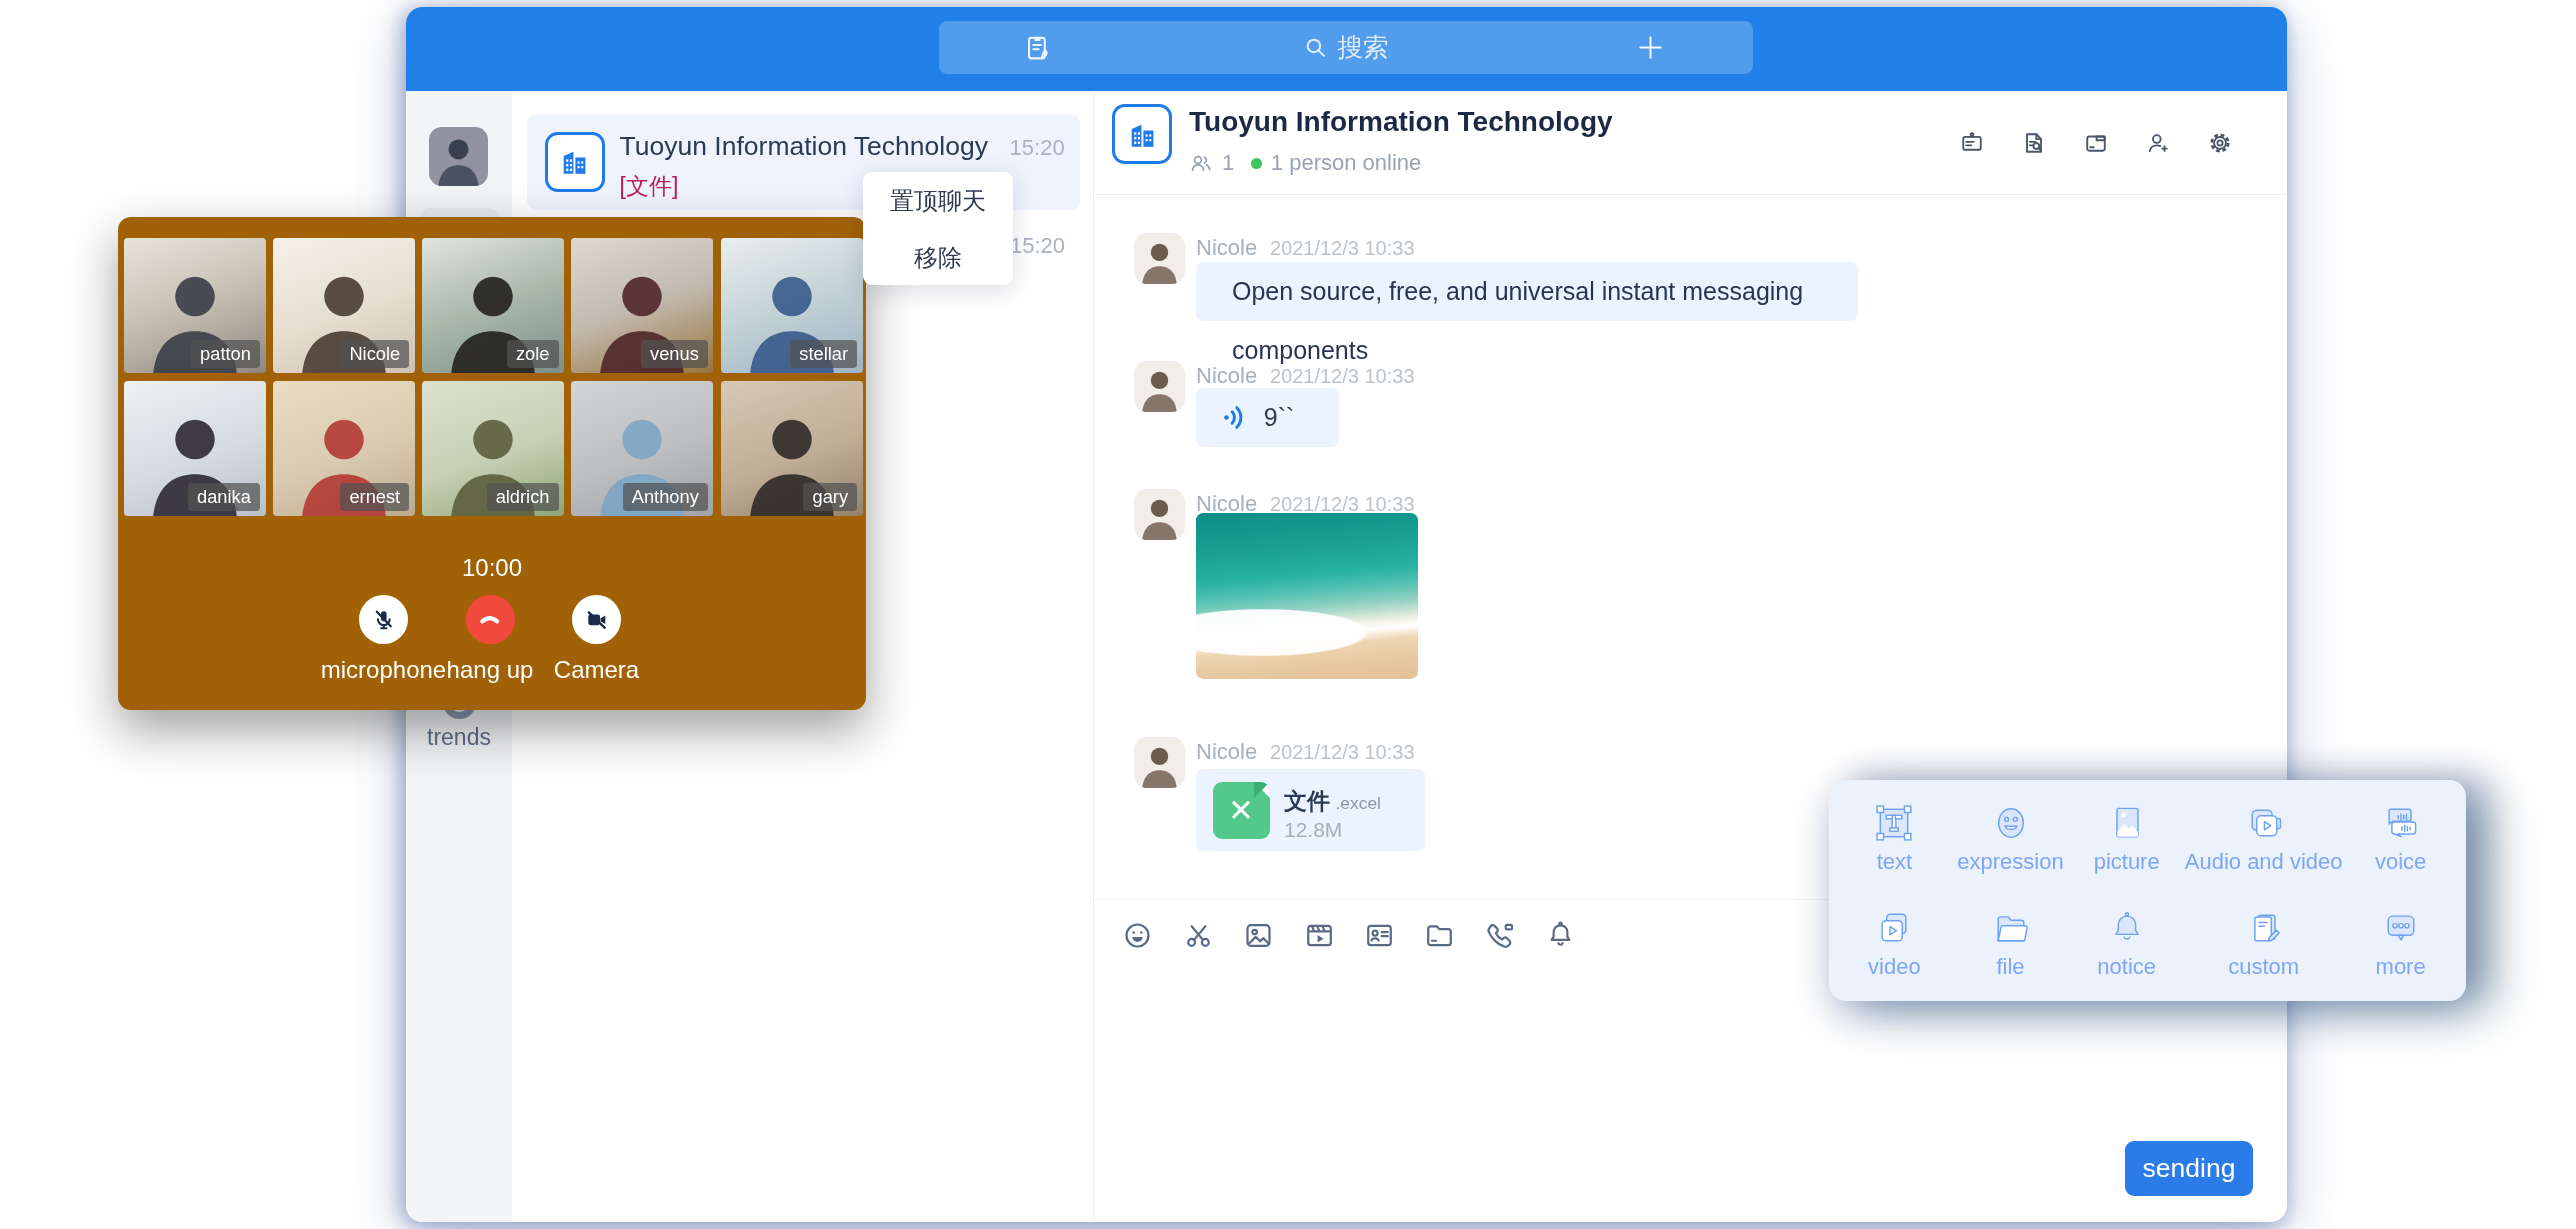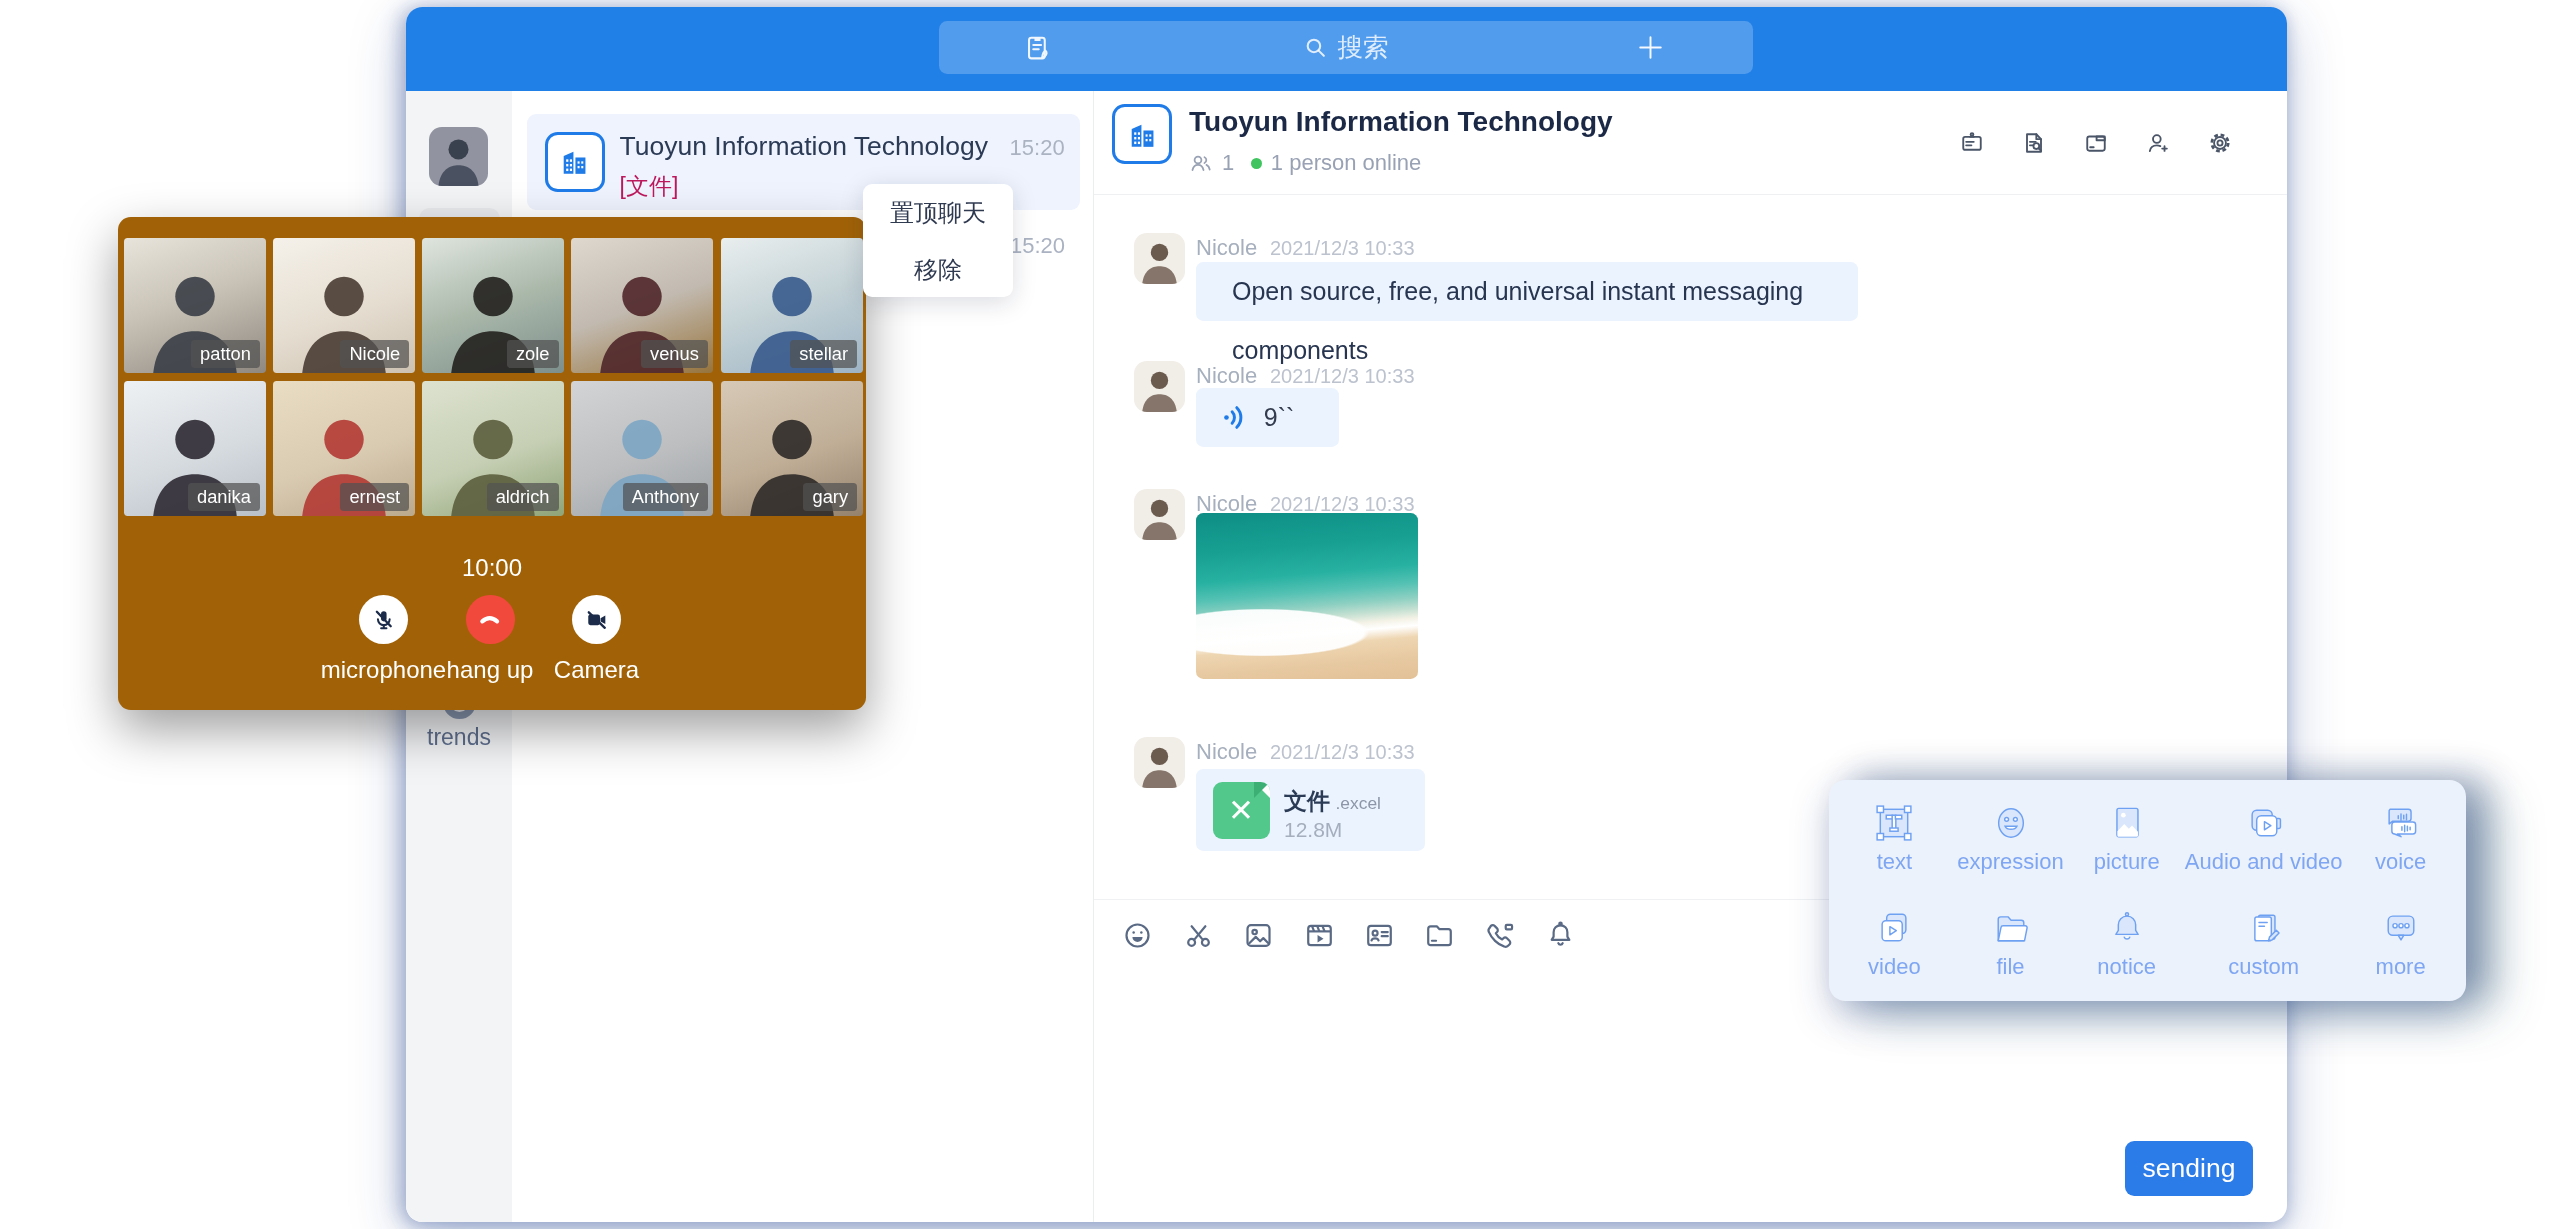--- a/index.html
+++ b/index.html
@@ -40,21 +40,21 @@
     background:#EEF3FD; border-radius:9.1px; }
   .orgbox { width:60px; height:60px; border:3.7px solid #1F7BE8; border-radius:12.8px; background:#fff;
     display:flex; align-items:center; justify-content:center; }
   .conv-item .orgbox { position:absolute; left:18.3px; top:17.4px; }
   .conv-title { position:absolute; left:93px; top:16.5px; font-size:26.5px; color:#2B3A55; font-weight:500; white-space:nowrap; }
   .conv-sub { position:absolute; left:93px; top:57px; font-size:23px; color:#be185d; }
   .conv-time { position:absolute; left:483px; top:21px; font-size:22px; color:#ABB3C2; }
   .conv2-time { position:absolute; left:498px; top:142px; font-size:22px; color:#ABB3C2; }
 
   
-  .ctx-menu { position:absolute; left:863px; top:184px; width:150px; height:113px; background:#fff;
+  .ctx-menu { position:absolute; left:863px; top:172px; width:150px; height:113px; background:#fff;
     border-radius:9.1px; box-shadow:0 5.5px 24px rgba(20,30,60,.15); z-index:60; overflow:hidden; }
   .ctx-item { height:57px; display:flex; align-items:center; justify-content:center;
     font-size:24px; color:#2F3A50; cursor:default; }
 
   
   .main { position:absolute; left:688px; top:84px; width:1193px; height:1131px; }
   .chat-header { position:absolute; left:0; top:0; width:100%; height:104px; border-bottom:0.9px solid #EFF0F2; }
   .chat-header .orgbox { position:absolute; left:18.3px; top:12.8px; }
   .chat-title { position:absolute; left:95px; top:14.6px; font-size:28px; font-weight:600; color:#1C2946; }
   .chat-subrow { position:absolute; left:95px; top:59px; display:flex; align-items:center; gap:9.1px;

